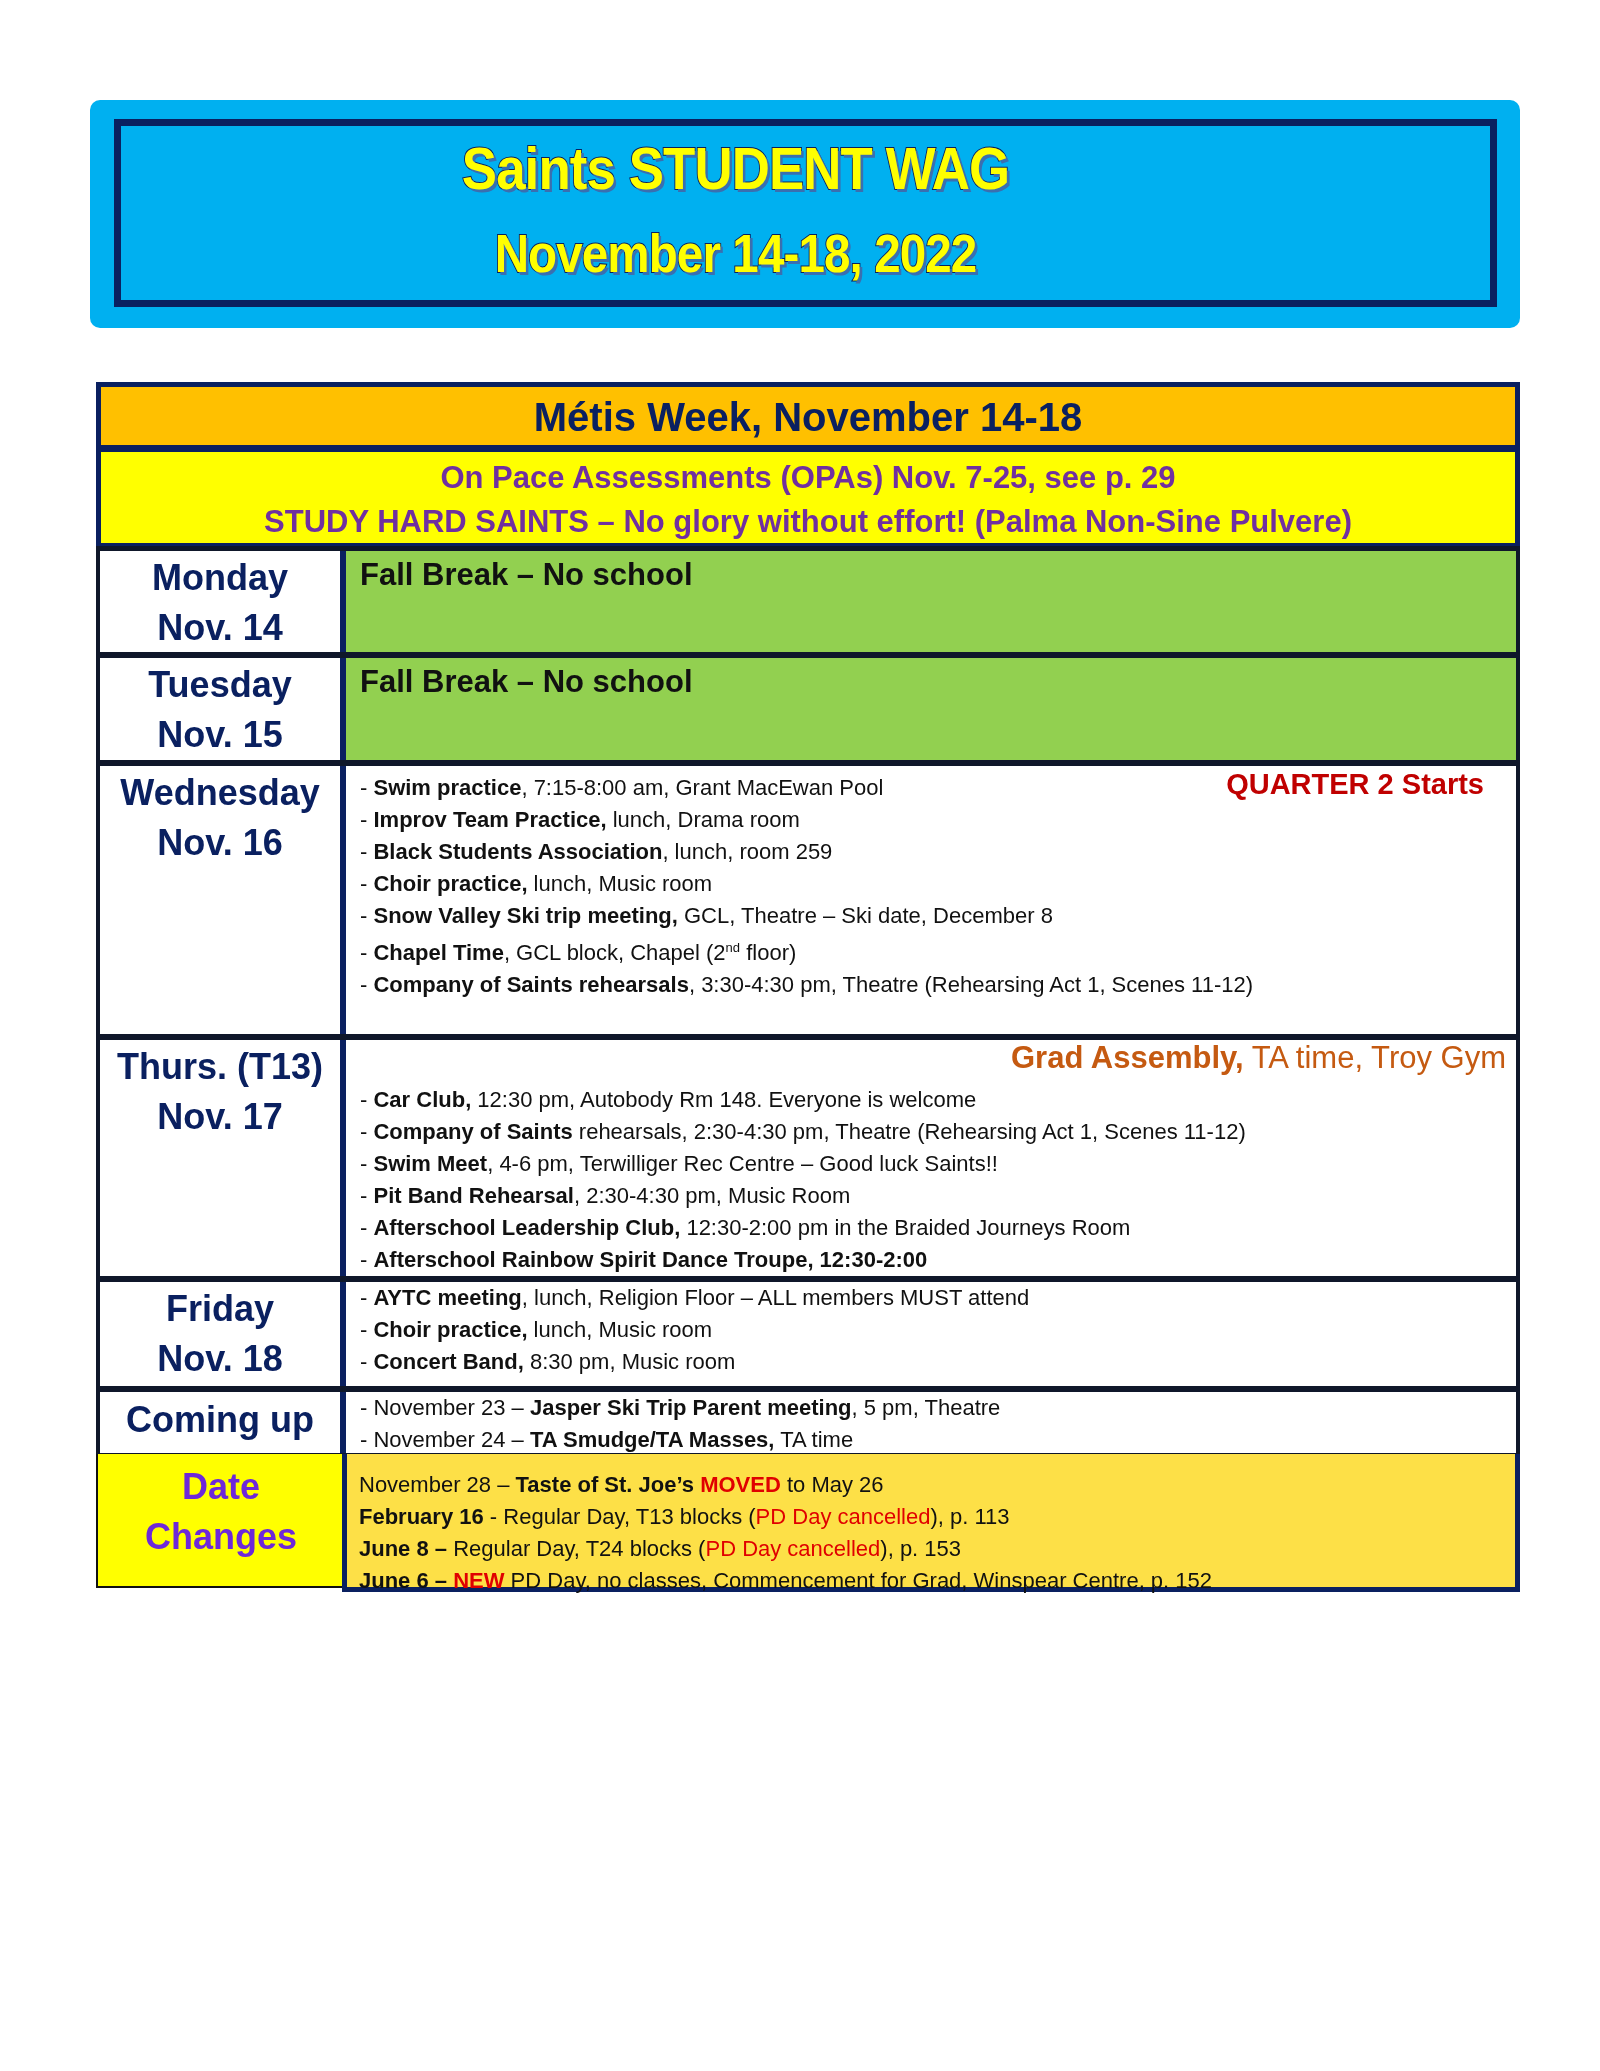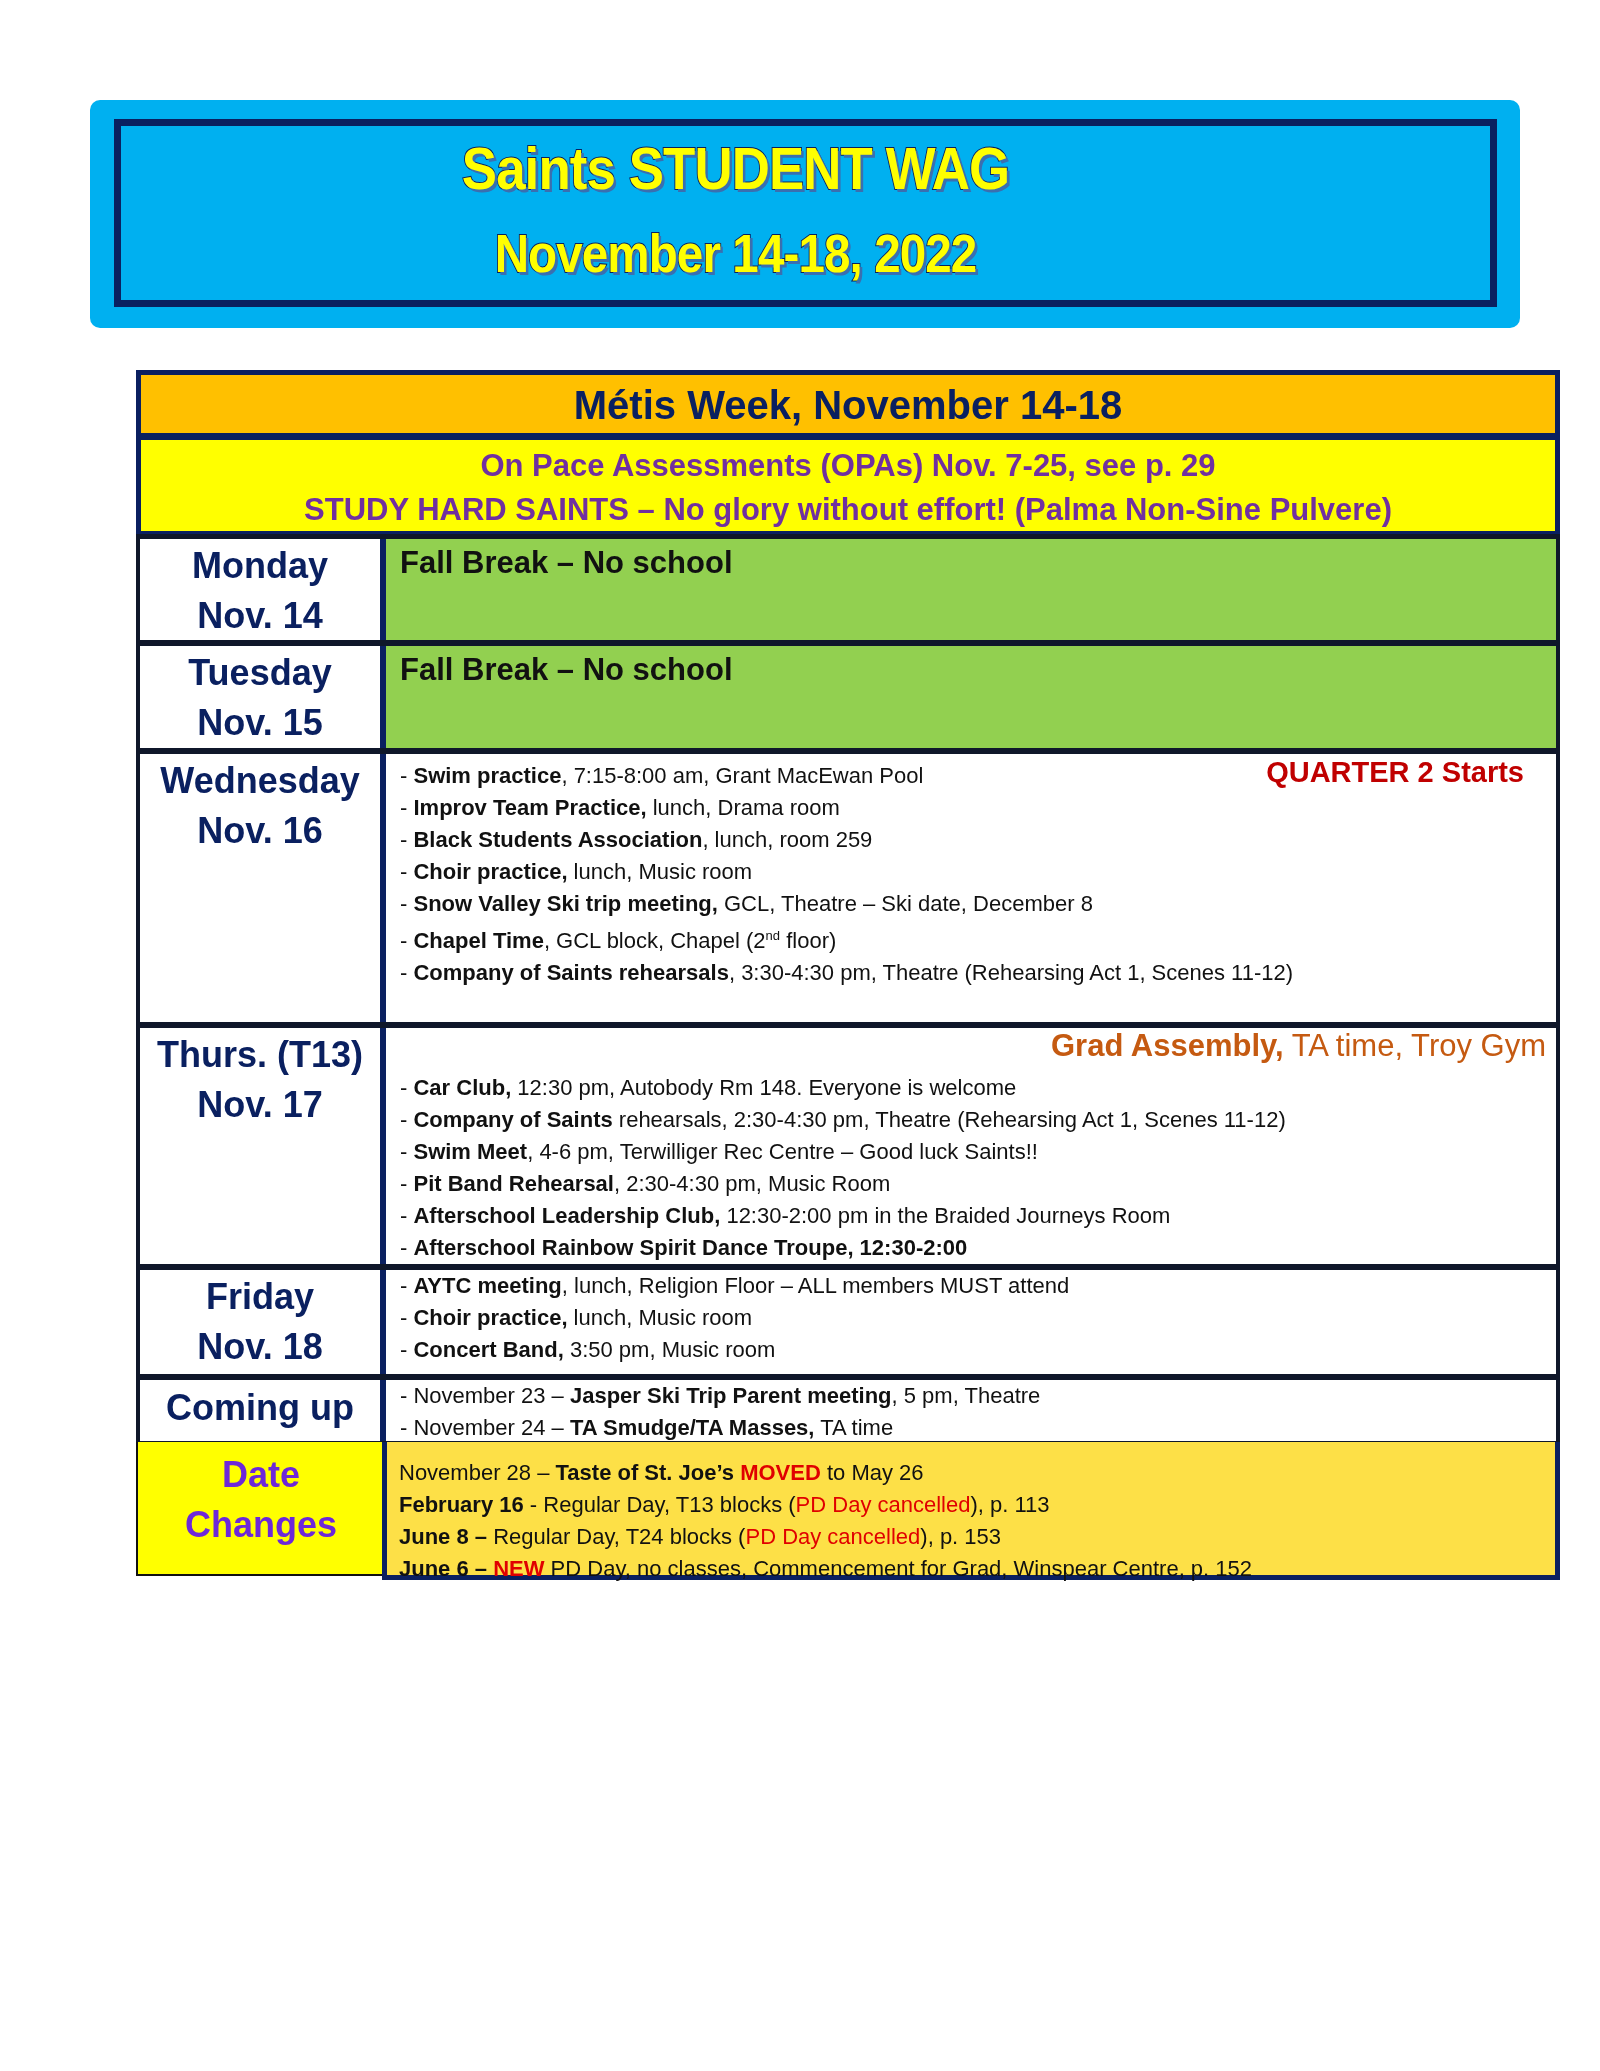--- a/index.html
+++ b/index.html
@@ -16,21 +16,21 @@
     position: absolute; left: 0; right: 140px; text-align: center;
     color: #ffff00; font-weight: bold; font-family: "Liberation Sans Narrow", "Liberation Sans", sans-serif;
     -webkit-text-stroke: 2px #0a2060; paint-order: stroke fill;
     text-shadow: 3px 3px 0 #3a6fb0;
     letter-spacing: -1px;
   }
   .banner-title.l1 { top: 8px; font-size: 60px; transform: scaleX(0.88); }
   .banner-title.l2 { top: 96px; font-size: 54px; transform: scaleX(0.88); }
 
   
-  .tbl { left: 96px; top: 370px; width: 1424px; height: 1210px; margin-left: 40px; }
+  .tbl { left: 96px; top: 382px; width: 1424px; height: 1210px; }
   .row { position: absolute; left: 0; width: 1424px; box-sizing: border-box; }
   .row-orange { top: 0; height: 68px; background: #ffc000; border: 5px solid #0a2060; }
   .row-yellow { top: 66px; height: 100px; background: #ffff00; border: 5px solid #0a2060; border-top-width: 4px; }
   .center-text { position: absolute; left: 0; right: 0; text-align: center; font-weight: bold; }
   .metis { top: 8px; font-size: 40px; color: #0a2060; }
   .opa { top: 8px; font-size: 31px; color: #7030a0; }
   .study { top: 52px; font-size: 31px; color: #7030a0; }
 
   .day-row { position: absolute; left: 0; width: 1424px; box-sizing: border-box; border: 4px solid #0f172a; border-top-width: 5px; }
   .day-cell {
@@ -128,21 +128,21 @@
   </div>
 
   <div class="day-row" style="top:895px;height:113px;">
     <div class="day-cell">
       <div>Friday</div>
       <div>Nov. 18</div>
     </div>
     <div class="content-cell" style="padding-top:0px;">
       <div class="ev"><span>- </span><b>AYTC meeting</b><span>, lunch, Religion Floor – ALL members MUST attend</span></div>
       <div class="ev"><span>- </span><b>Choir practice,</b><span> lunch, Music room</span></div>
-      <div class="ev"><span>- </span><b>Concert Band,</b><span> 3:50 pm, Music room</span></div>
+      <div class="ev"><span>- </span><b>Concert Band,</b><span> 8:30 pm, Music room</span></div>
     </div>
   </div>
 
   <div class="day-row" style="top:1005px;height:70px;">
     <div class="day-cell" style="line-height:56px;padding-top:0;">Coming up</div>
     <div class="content-cell" style="padding-top:0px;">
       <div class="ev"><span>- November 23 – </span><b>Jasper Ski Trip Parent meeting</b><span>, 5 pm, Theatre</span></div>
       <div class="ev"><span>- November 24 – </span><b>TA Smudge/TA Masses,</b><span> TA time</span></div>
     </div>
   </div>

